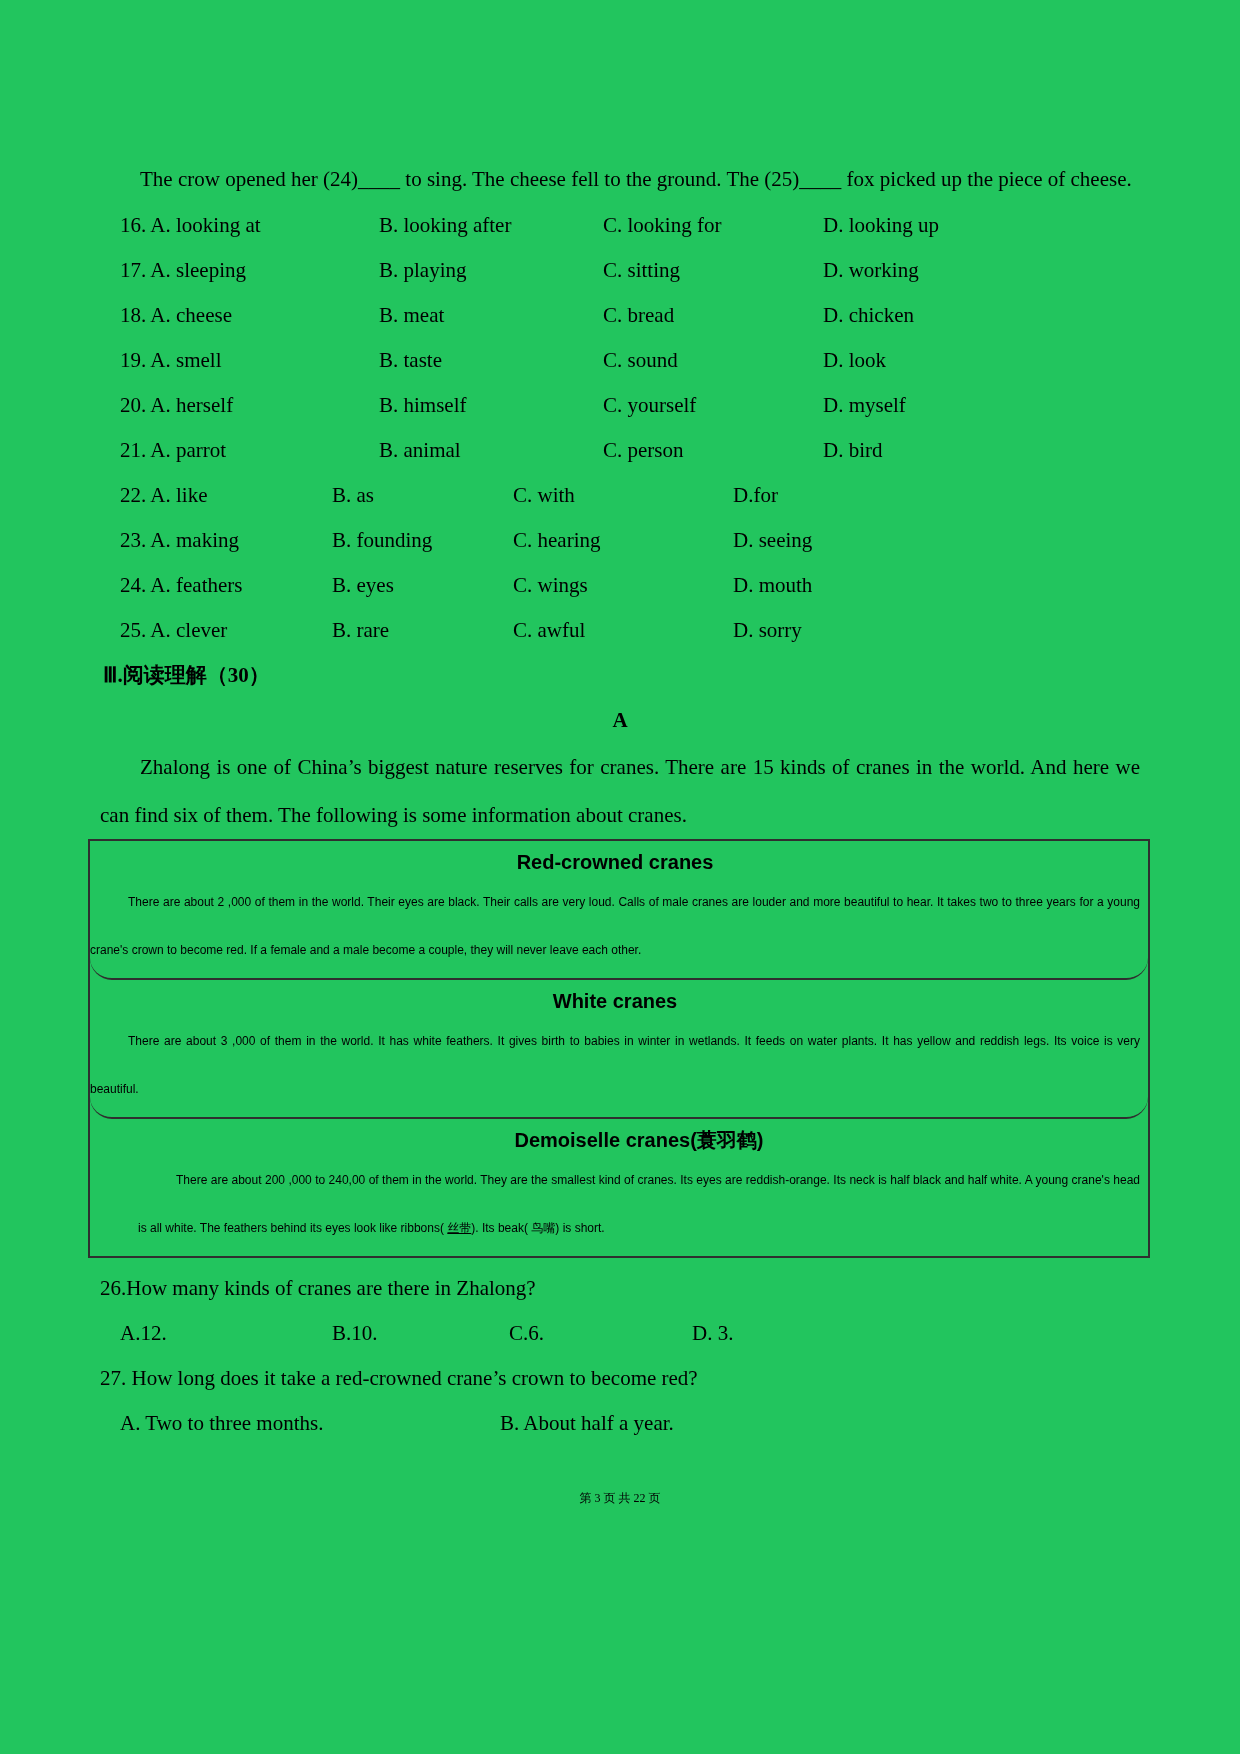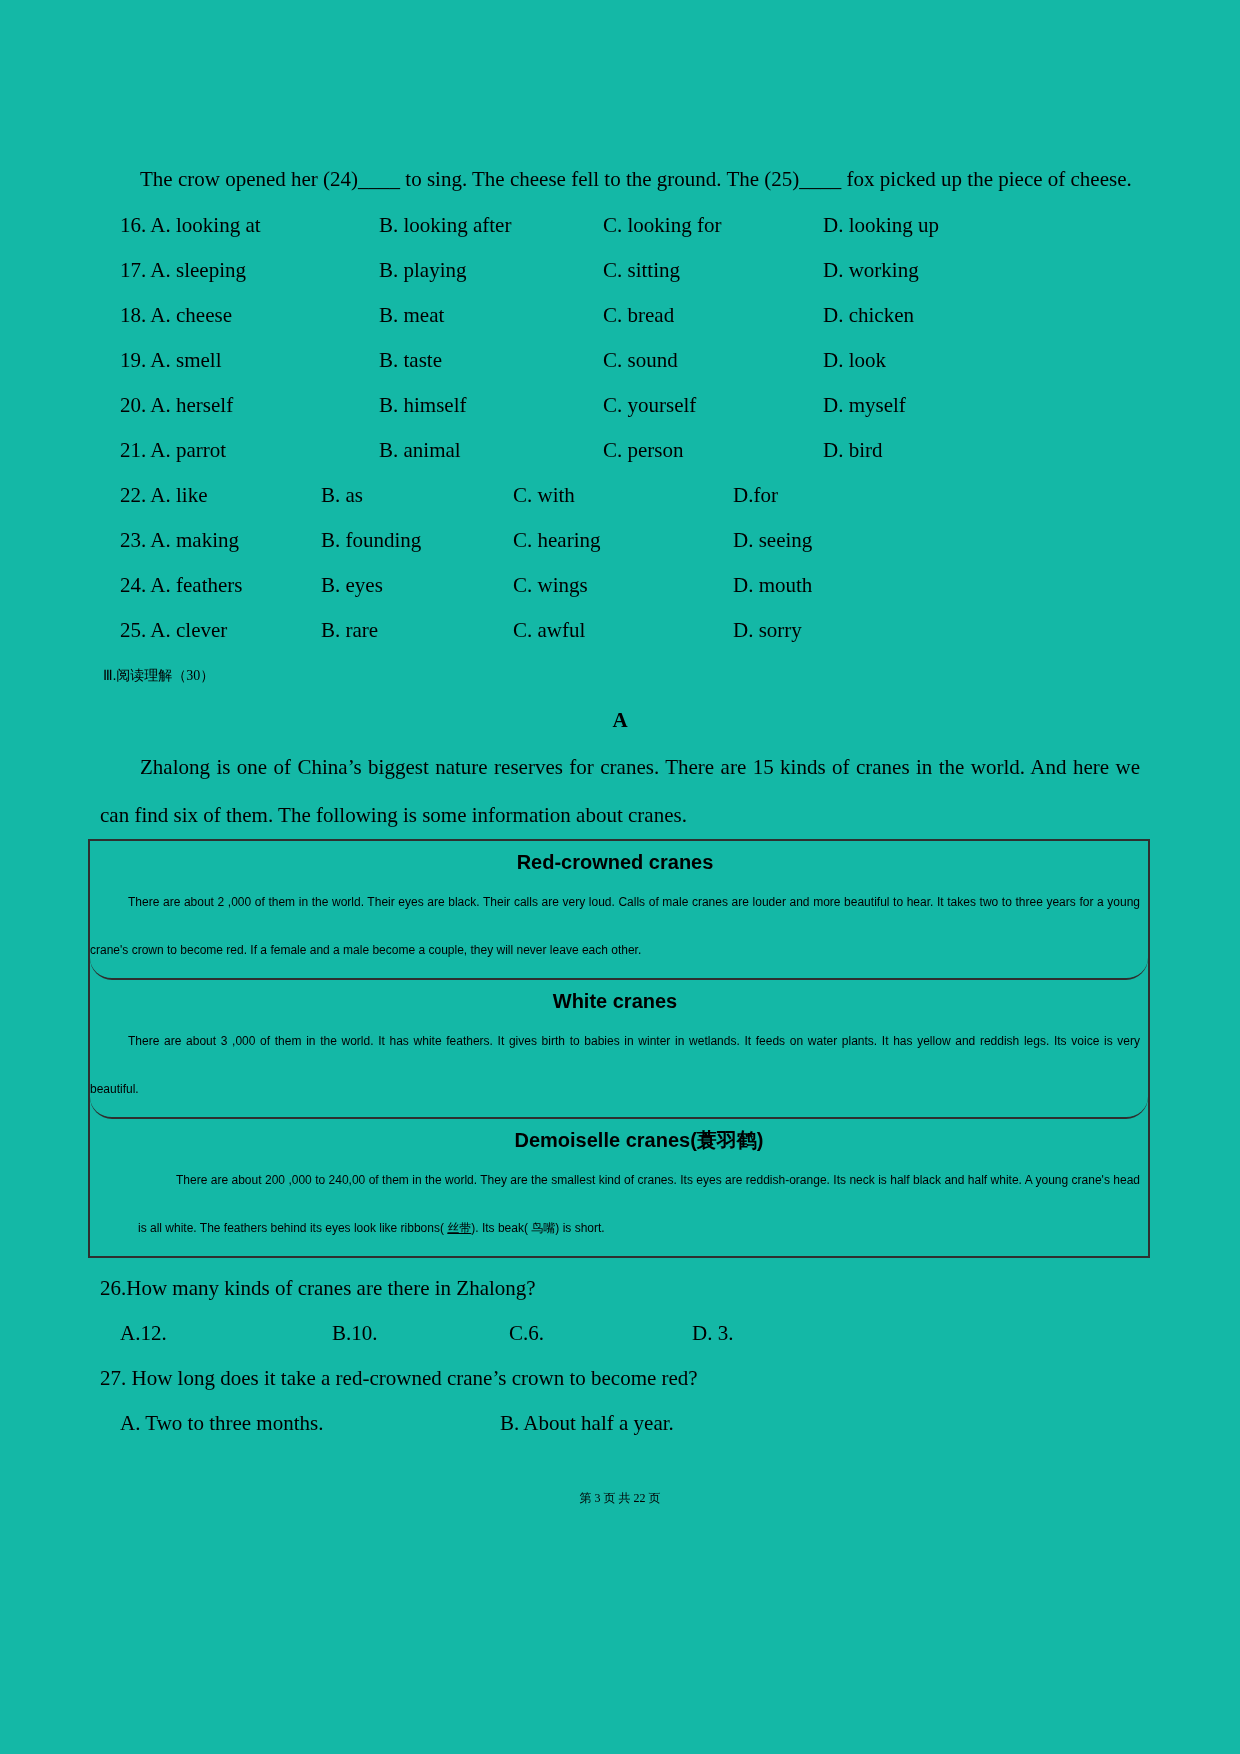--- a/index.html
+++ b/index.html
@@ -1,21 +1,21 @@
 <!DOCTYPE html>
 <html><head>
 <meta charset="utf-8">
 <style>
   html,body { margin:0; padding:0; background:#888; }
   .page {
     position: relative;
     width: 1240px;
     height: 1754px;
     margin: 0 auto;
-    background: #14b8a6;
+    background: #22c55e;
     color: #000;
     font-family: "Liberation Serif", serif;
     font-size: 21px;
     overflow: hidden;
   }
   .par {
     margin: 0 100px;
     line-height: 48px;
     text-align: justify;
     text-indent: 40px;
@@ -26,33 +26,33 @@
     position: relative;
     height: 45px;
     line-height: 45px;
     margin-left: 104px;
   }
   .q-row .opt { position: absolute; top: 0; white-space: nowrap; }
   .q-row .o0 { left: 16px; }
   .wide .o1 { left: 275px; }
   .wide .o2 { left: 499px; }
   .wide .o3 { left: 719px; }
-  .narrow .o1 { left: 217px; }
+  .narrow .o1 { left: 228px; }
   .narrow .o2 { left: 409px; }
   .narrow .o3 { left: 629px; }
   .rq1 .o1 { left: 228px; }
   .rq1 .o2 { left: 405px; }
   .rq1 .o3 { left: 588px; }
   .rq2 .o1 { left: 396px; }
   .section-heading {
     margin-left: 103px;
     height: 45px;
     line-height: 45px;
-    font-weight: normal;
-    font-size: 14px;
+    font-weight: bold;
+    font-size: 21px;
   }
   .passage-label {
     text-align: center;
     font-weight: bold;
     height: 45px;
     line-height: 45px;
     font-size: 21px;
   }
   .info-table {
     margin: 0 90px 0 88px;

